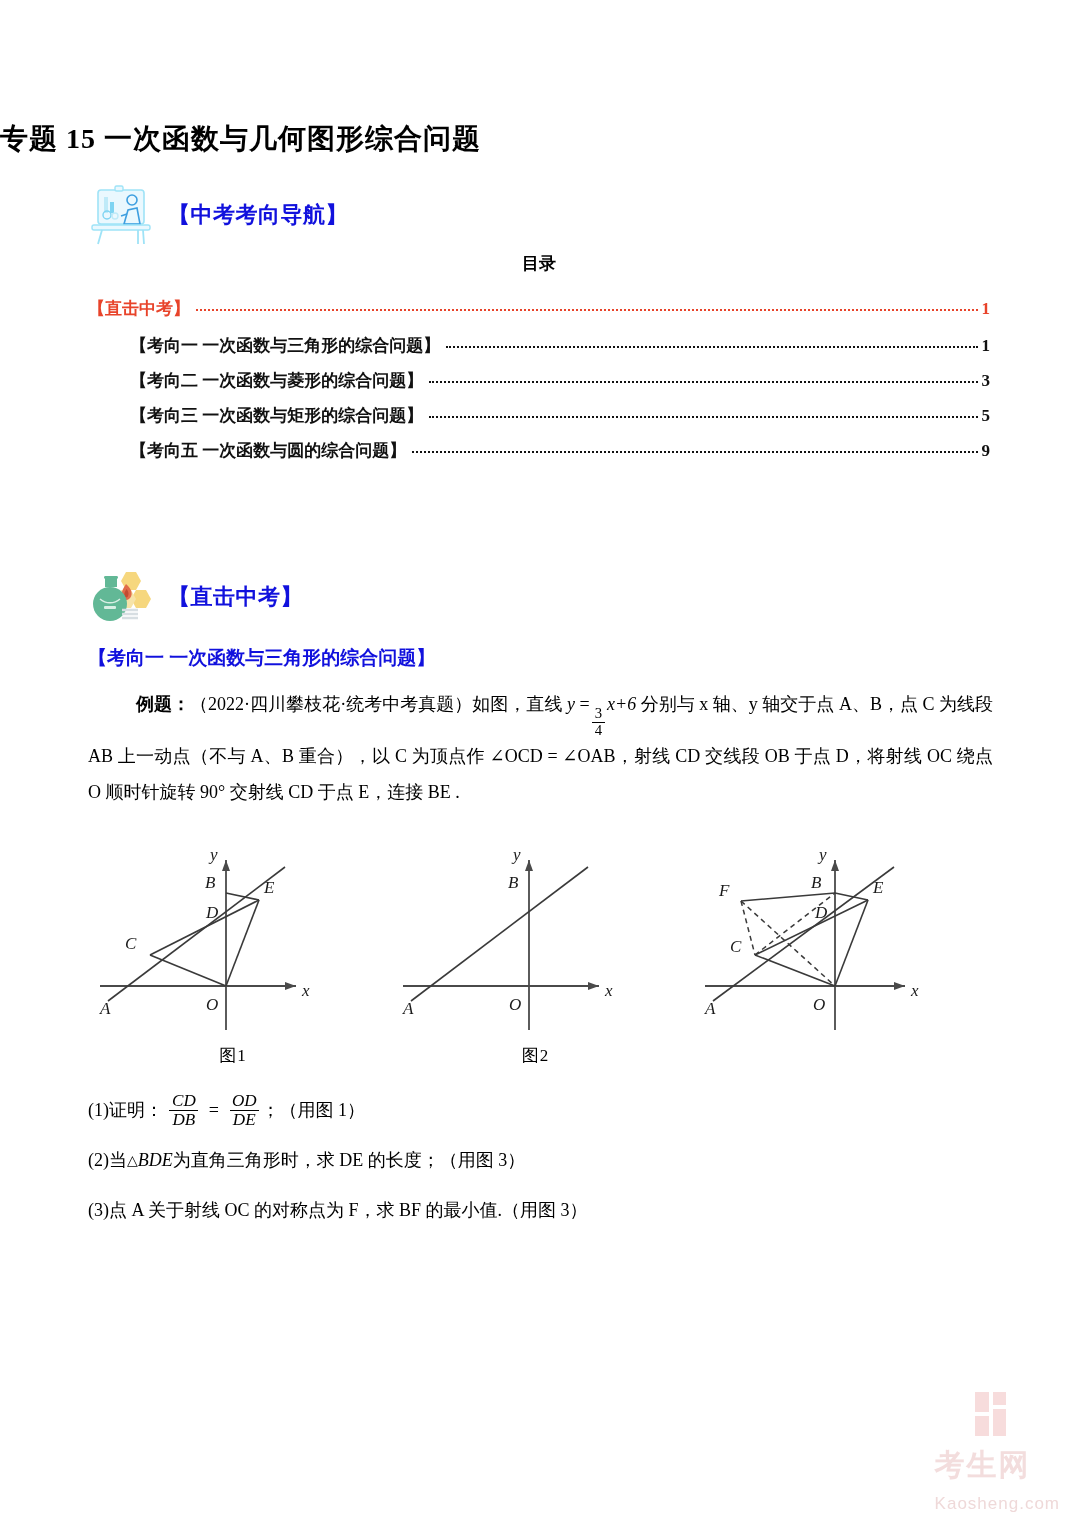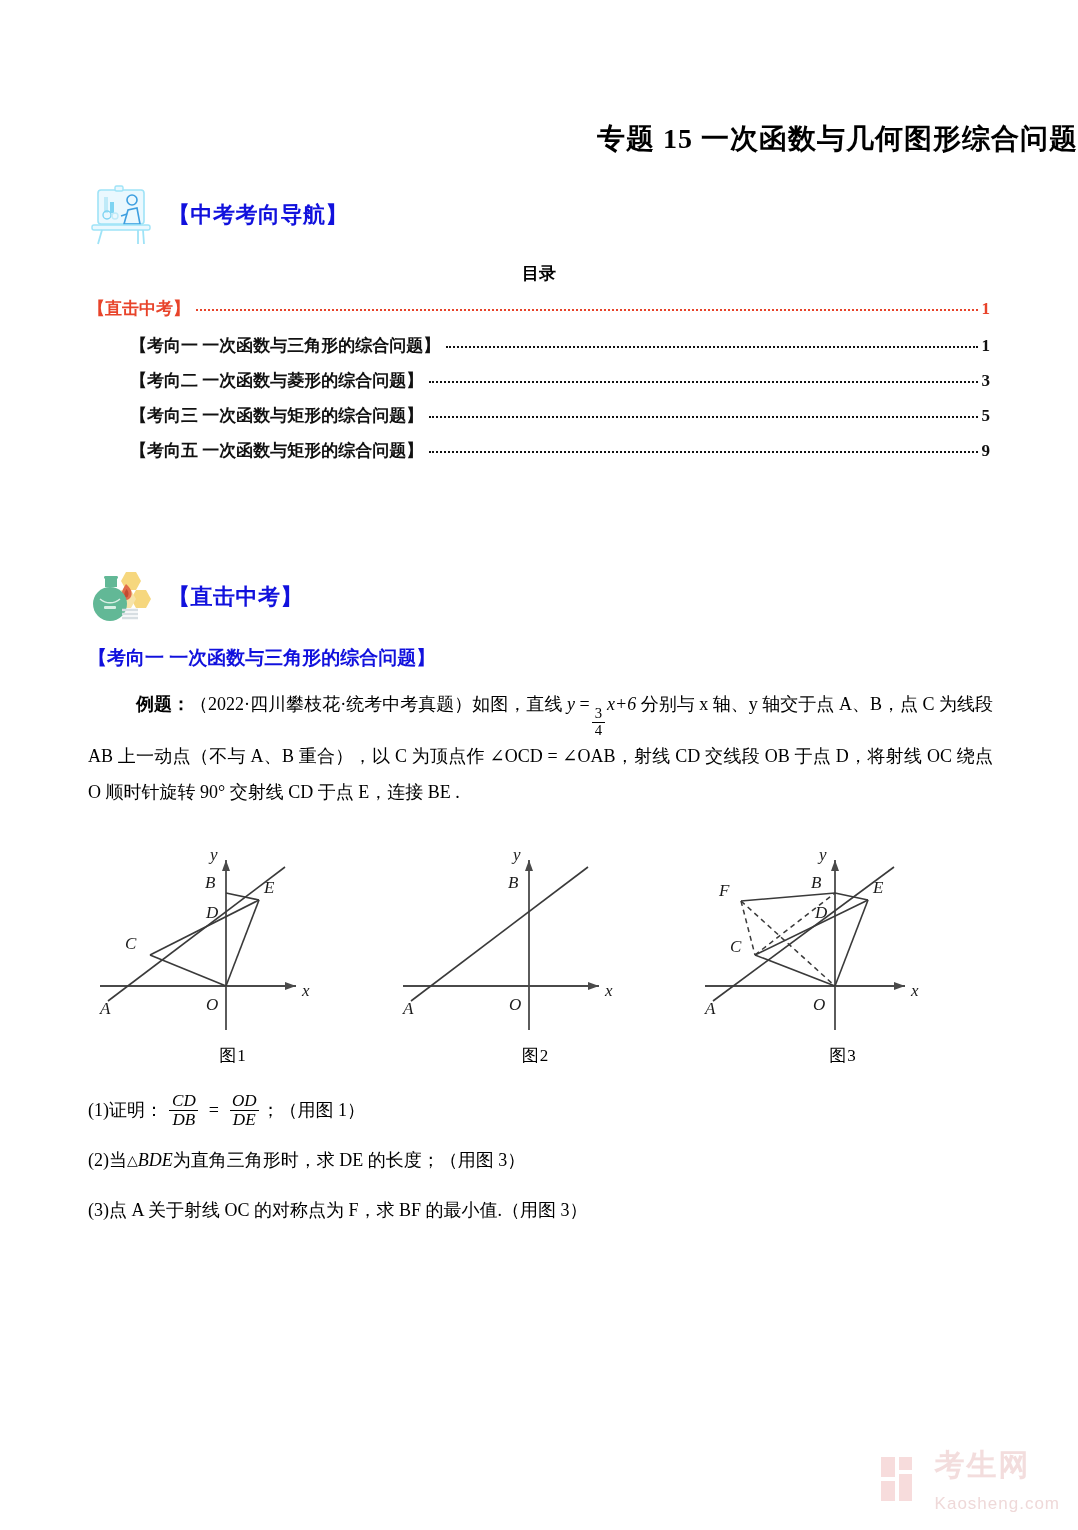--- a/index.html
+++ b/index.html
@@ -22,21 +22,21 @@
     height: 1530px;
     padding: 0;
   }
 
   
   .doc-title {
     position: absolute;
     left: 0;
     top: 120px;
     width: 1078px;
-    text-align: right;
+    text-align: left;
     font-size: 28px;
     font-weight: bold;
     letter-spacing: 1px;
     font-family: "Liberation Serif", "DejaVu Serif", serif;
   }
 
   
   .banner {
     position: absolute;
     display: flex;
@@ -56,21 +56,21 @@
     letter-spacing: 0.5px;
   }
 
   #banner-nav { left: 88px; top: 184px; }
   #banner-zhiji { left: 88px; top: 566px; }
 
   
   .toc-heading {
     position: absolute;
     left: 0;
-    top: 262px;
+    top: 252px;
     width: 1078px;
     text-align: center;
     font-size: 17px;
     font-weight: bold;
   }
   .toc {
     position: absolute;
     left: 88px;
     top: 300px;
     width: 902px;
@@ -184,20 +184,21 @@
 
   
   .watermark {
     position: absolute;
     right: 18px;
     bottom: 18px;
     display: flex;
     align-items: center;
     gap: 8px;
     opacity: 1;
+    flex-direction: column;
   }
   .wm-mark { flex: 0 0 auto; }
   .wm-textblock {
     display: flex;
     flex-direction: column;
     line-height: 1;
   }
   .wm-cn {
     font-size: 30px;
     color: #F3DDDD;
@@ -262,21 +263,21 @@
     </div>
 
     <div class="toc-row level-2">
       <span class="toc-label">【考向三  一次函数与矩形的综合问题】</span>
       <span class="toc-leader"></span>
       <span class="toc-page">5</span>
     </div>
 
 
     <div class="toc-row level-2">
-      <span class="toc-label">【考向五  一次函数与矩形的综合问题】</span>
+      <span class="toc-label">【考向五  一次函数与圆的综合问题】</span>
       <span class="toc-leader"></span>
       <span class="toc-page">9</span>
     </div>
 
   </div>
 
   <div class="banner" id="banner-zhiji">
     <span class="banner-icon">
       <svg width="66" height="62" viewBox="0 0 66 62" xmlns="http://www.w3.org/2000/svg">
         <path d="M38 6 L48 6 L53 15 L48 24 L38 24 L33 15 Z" fill="#F6D77E"></path>
@@ -402,21 +403,20 @@
           <text x="120" y="172">O</text>
           <text x="118" y="50">B</text>
           <text x="37" y="114">C</text>
           <text x="122" y="80">D</text>
           <text x="180" y="55">E</text>
           <text x="26" y="58">F</text>
           <text x="218" y="158">x</text>
           <text x="126" y="22">y</text>
         </g>
       </svg>
-      <div class="figure-caption">图3</div>
     </div>
 
   </div>
 
   <div class="questions">
 
     <div class="q-row">
       <span>(1)</span>
         <span>证明：</span>
       <span class="frac mi" style="font-size:0.95em;vertical-align:-0.5em;margin-left:6px">

